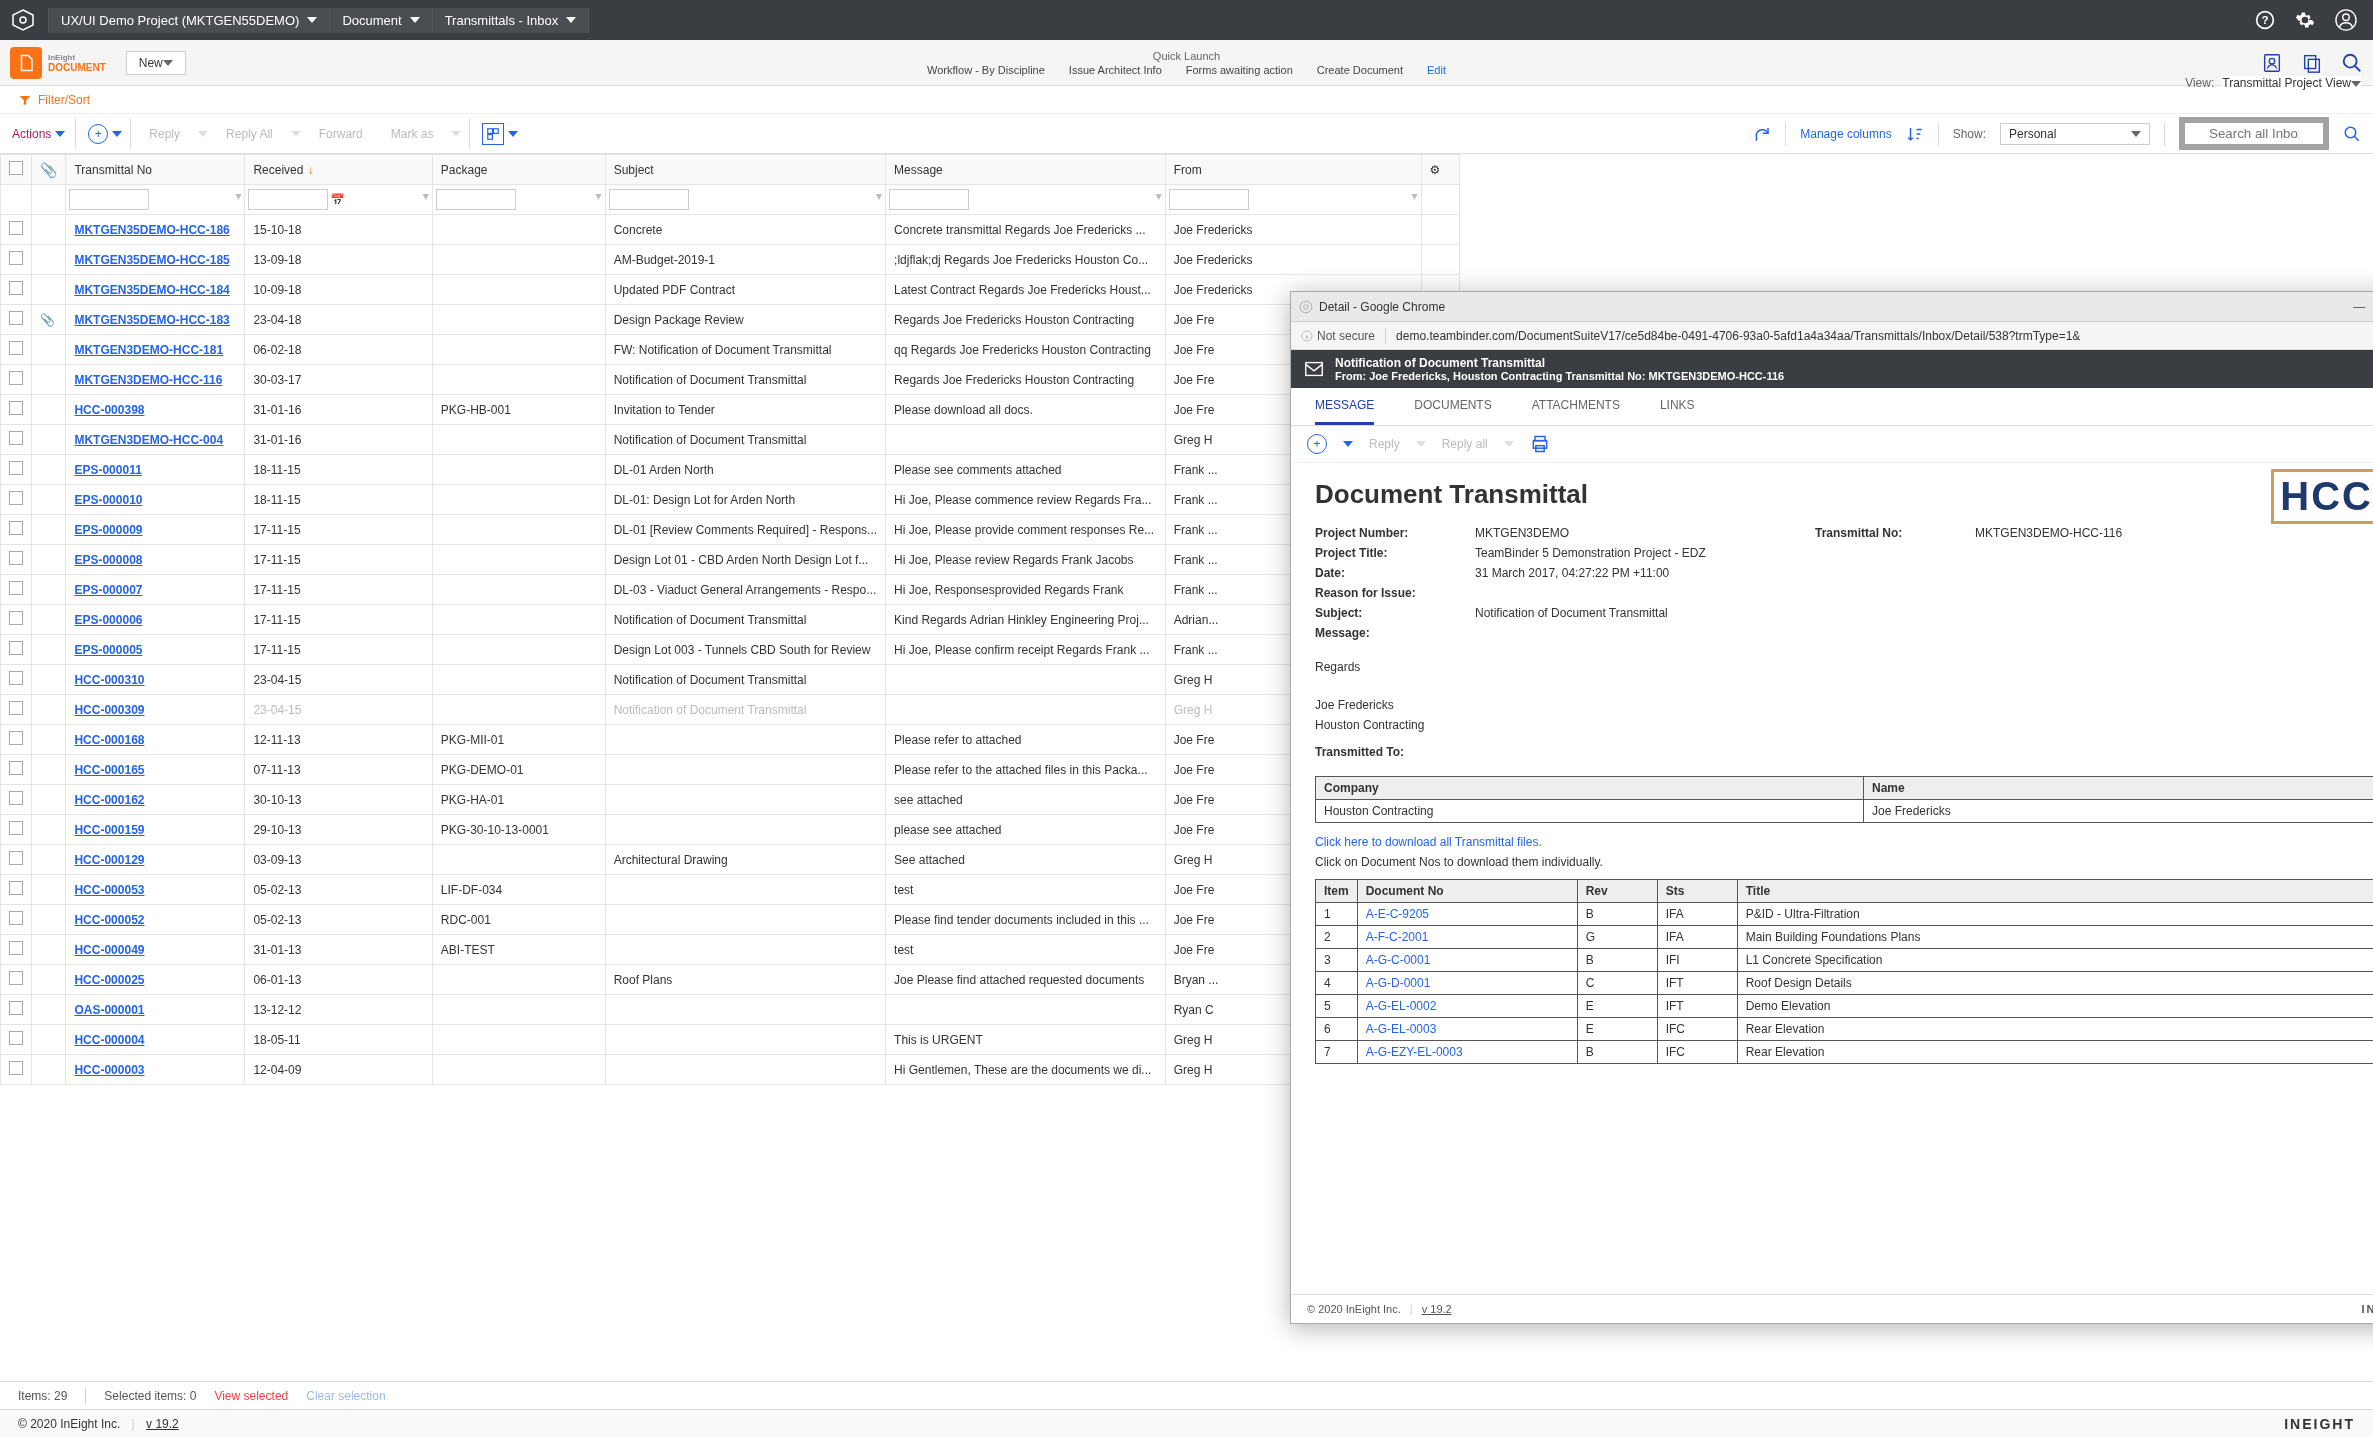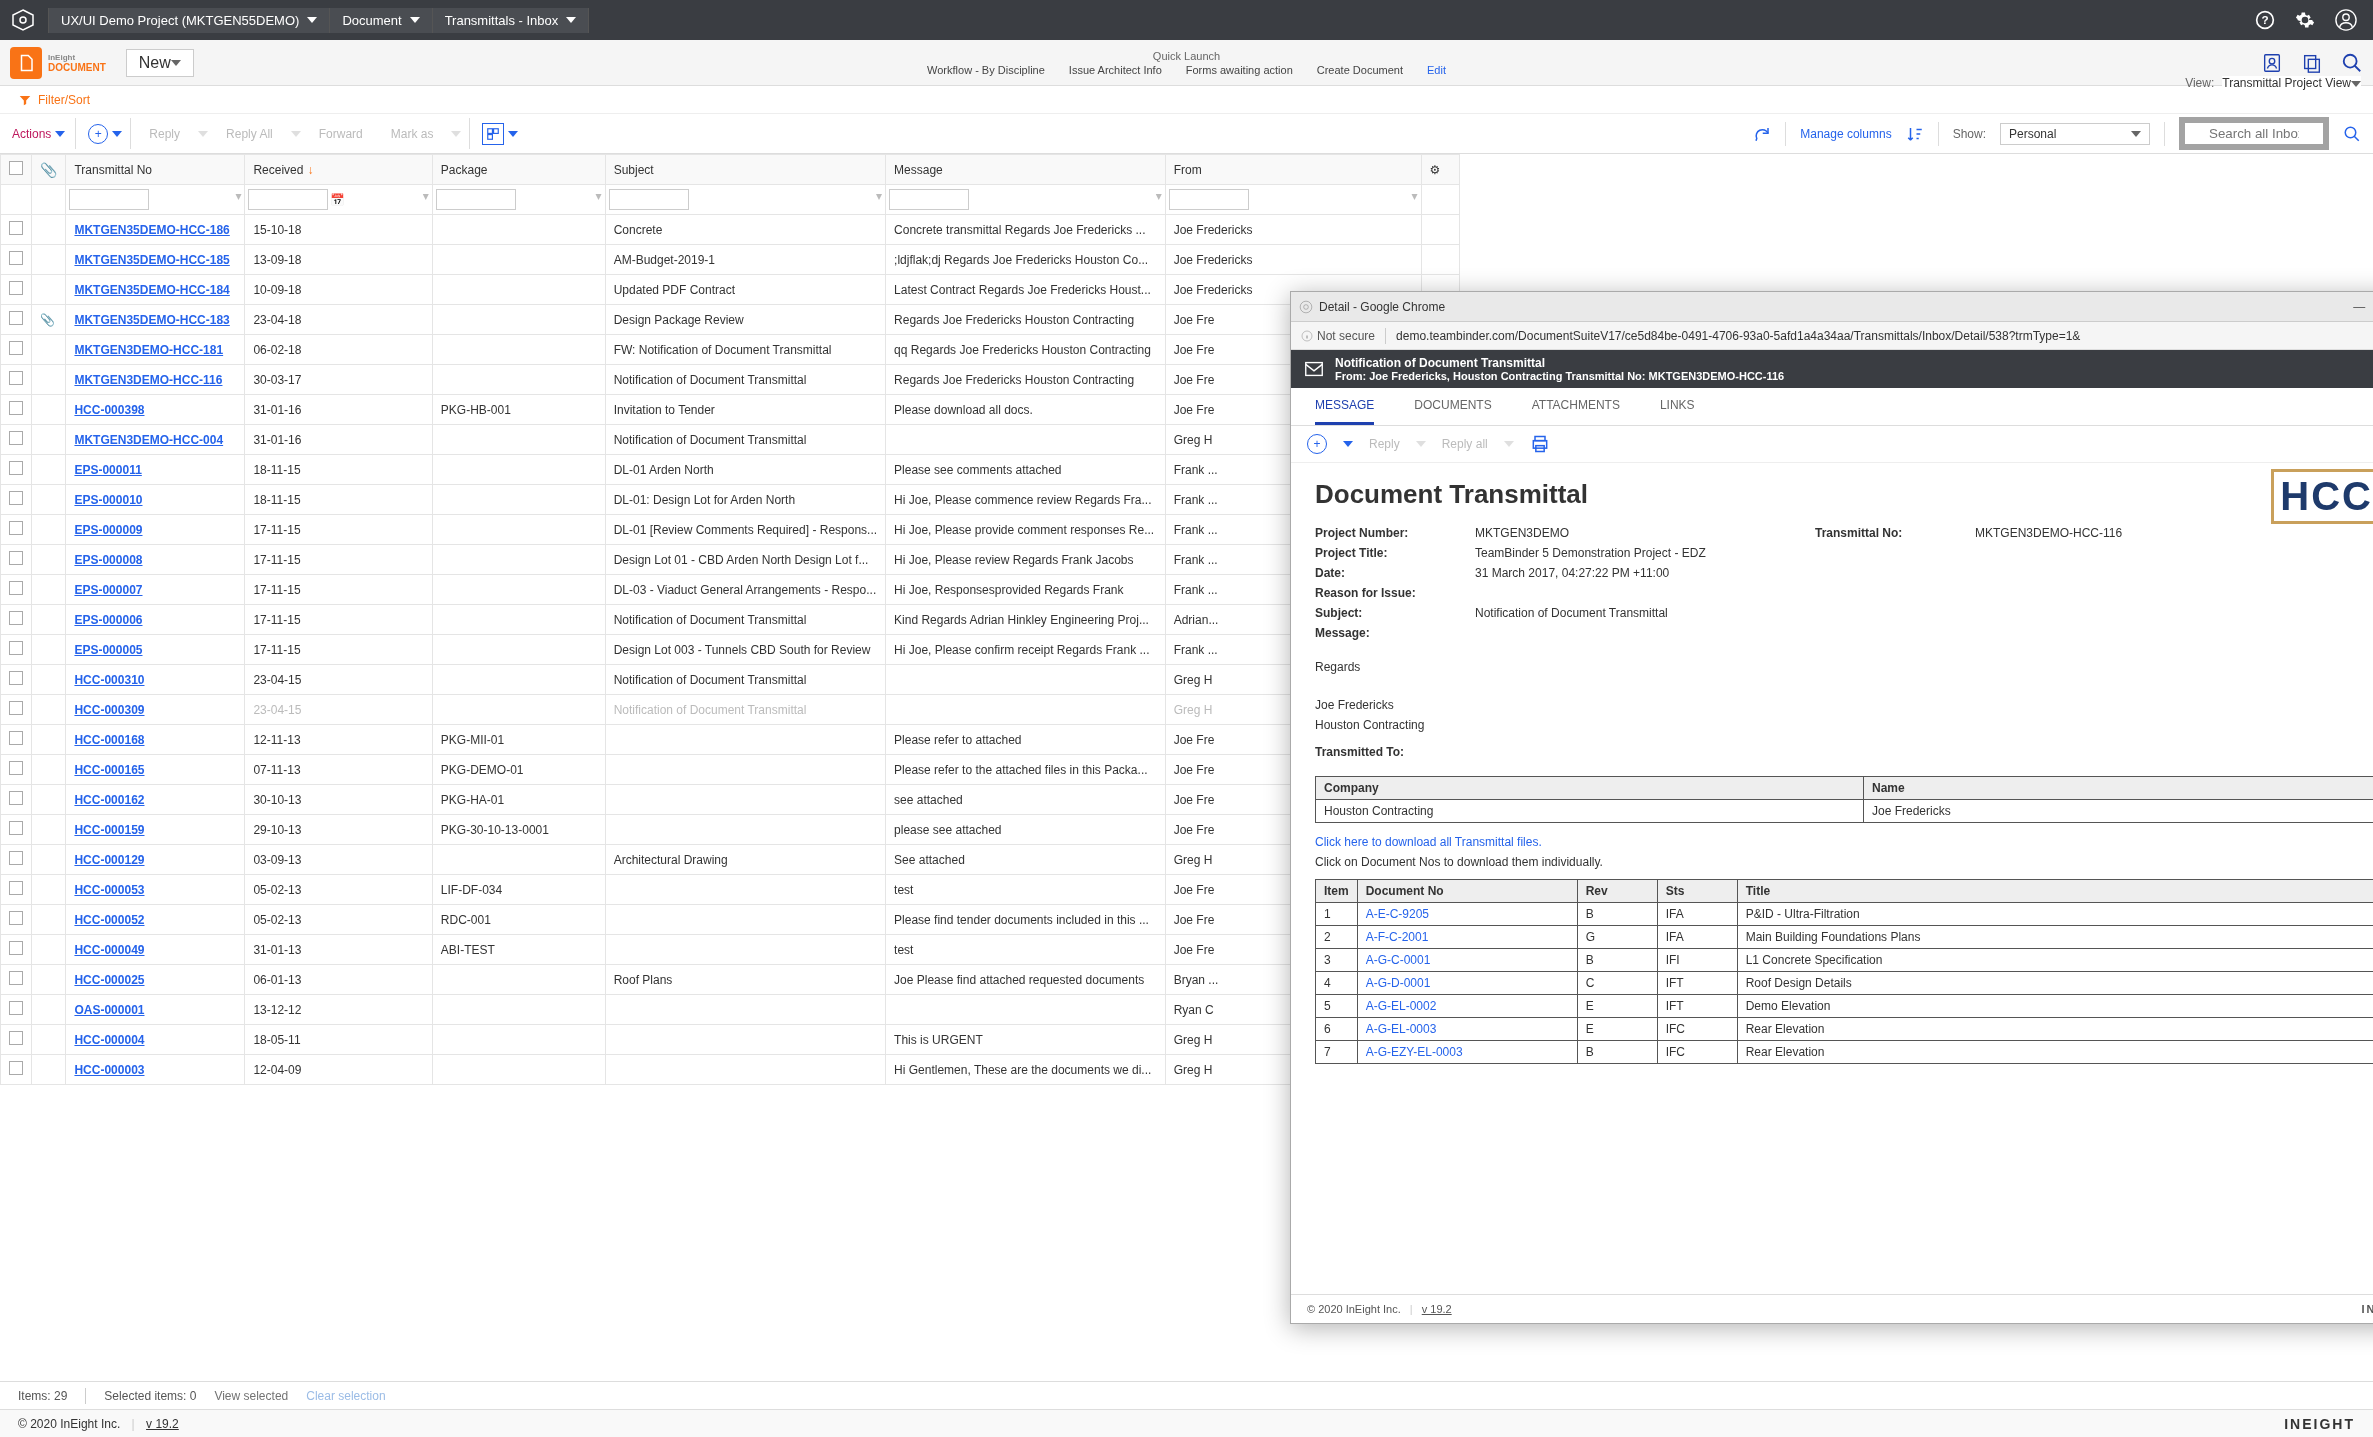--- a/index.html
+++ b/index.html
@@ -55,21 +55,21 @@
   display:flex;
   align-items:center;
   padding: 0 10px;
   position:relative;
   height:46px;
 }
 .secondbar .brand { display:flex; align-items:center; gap:6px; font-weight:bold; color:#333; font-size:10px;}
 .secondbar .brand .hex { width:32px;height:32px; background:#f97316; border-radius:4px; display:flex;align-items:center;justify-content:center; color:#fff; }
 .secondbar .newbtn {
   background:#fff; border:1px solid #ccc; padding:4px 12px; margin-left:20px;
-  display:flex;align-items:center;gap:0; font-size:16px;
+  display:flex;align-items:center;gap:0; font-size:12px;
 }
 .secondbar .center {
   position:absolute; left:50%; transform:translateX(-50%);
   display:flex; flex-direction:column; align-items:center; gap:2px;
 }
 .secondbar .center .ql { font-size:11px; color:#666;}
 .secondbar .center .links { display:flex; gap:24px; font-size:11px; }
 .secondbar .center .links a { color:#444; text-decoration:none; }
 .secondbar .center .links a.edit { color:#2563eb; }
 .secondbar .righticons { margin-left:auto; display:flex; gap:18px; align-items:center; color:#1e40af;}
@@ -690,21 +690,21 @@
         <td class="col-from">Greg H</td>
         <td class="col-set"></td>
       </tr>
     </tbody>
 </table>
 
 <div class="statusbar">
   <span>Items: 29</span>
   <div class="sep"></div>
   <span>Selected items: 0</span>
-  <a style="color:#737373;">View selected</a>
+  <a style="color:#ef4444;">View selected</a>
   <a style="color:#9bbce6;">Clear selection</a>
 </div>
 <div class="footer">
   <div>
     <span>© 2020 InEight Inc.</span>
     <span style="margin:0 8px;color:#ccc;">|</span>
     <span style="text-decoration:underline;">v 19.2</span>
   </div>
   <div class="ineight">INEIGHT</div>
 </div>

